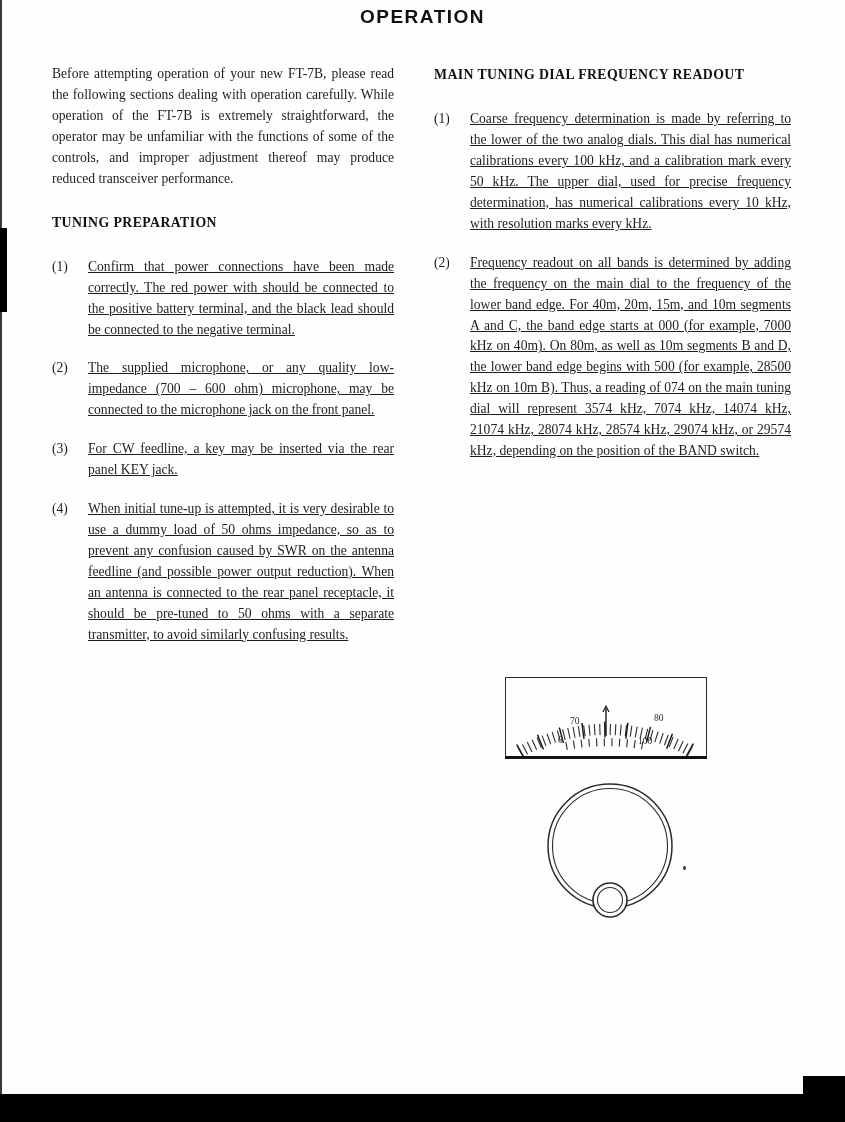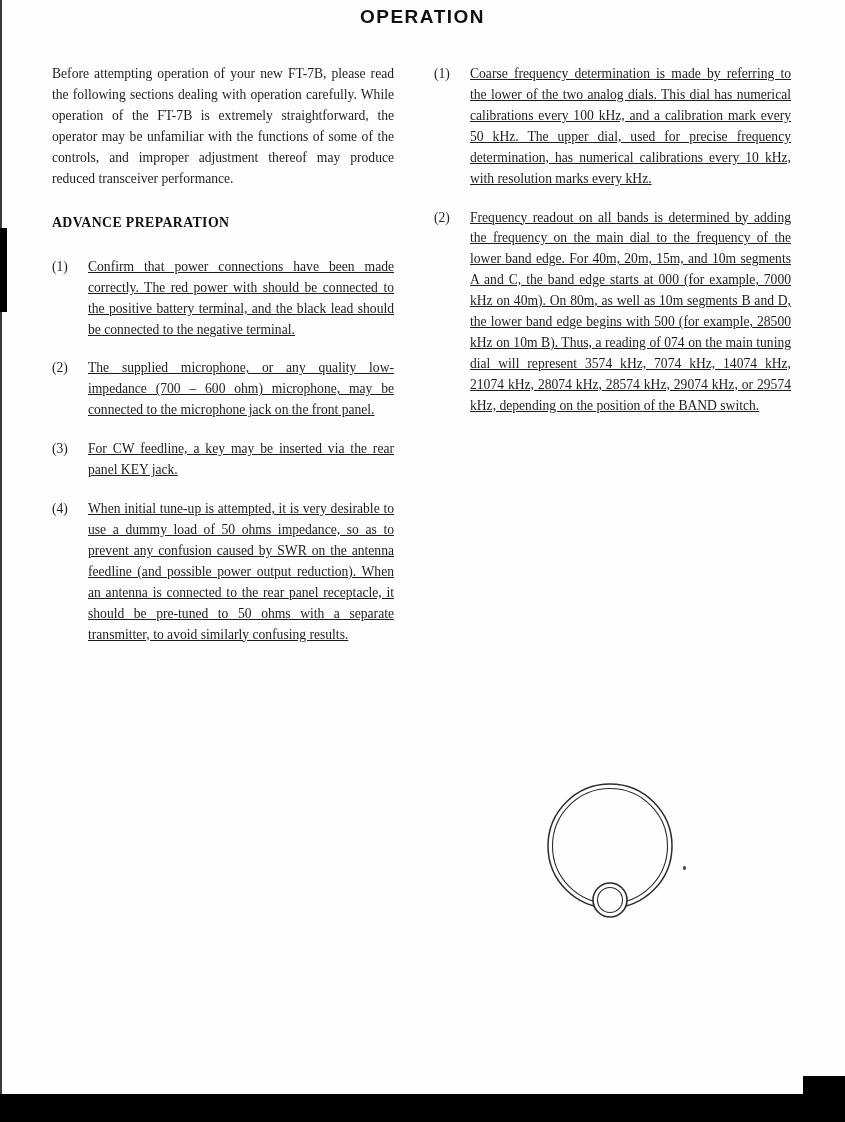--- a/index.html
+++ b/index.html
@@ -62,52 +62,70 @@
   <div class="edge-left"></div>
   <div class="blob-left"></div>
   <div class="bottom-bar"></div>
   <div class="corner-br"></div>
   <div class="speck"></div>
 
   <h1 class="title">OPERATION</h1>
 
   <div class="col col-left">
     <p class="para">Before attempting operation of your new FT-7B, please read the following sections dealing with operation carefully. While operation of the FT-7B is extremely straightforward, the operator may be unfamiliar with the functions of some of the controls, and improper adjustment thereof may produce reduced transceiver performance.</p>
-    <h2 class="sect-head">ADVANCE PREPARATION</h2>
+    <h2 class="sect-head">TUNING PREPARATION</h2>
 
     <div class="item">
       <span class="num">(1)</span>
       <p class="itext">Confirm that power connections have been made correctly. The red power with should be connected to the positive battery terminal, and the black lead should be connected to the negative terminal.</p>
     </div>
     <div class="item">
       <span class="num">(2)</span>
       <p class="itext">The supplied microphone, or any quality low-impedance (700 – 600 ohm) microphone, may be connected to the microphone jack on the front panel.</p>
     </div>
     <div class="item">
       <span class="num">(3)</span>
       <p class="itext">For CW feedline, a key may be inserted via the rear panel KEY jack.</p>
     </div>
     <div class="item">
       <span class="num">(4)</span>
       <p class="itext">When initial tune-up is attempted, it is very desirable to use a dummy load of 50 ohms impedance, so as to prevent any confusion caused by SWR on the antenna feedline (and possible power output reduction). When an antenna is connected to the rear panel receptacle, it should be pre-tuned to 50 ohms with a separate transmitter, to avoid similarly confusing results.</p>
     </div>
   </div>
 
   <div class="col col-right">
+    <h2 class="sect-head">MAIN TUNING DIAL FREQUENCY READOUT</h2>
 
     <div class="item">
       <span class="num">(1)</span>
       <p class="itext">Coarse frequency determination is made by referring to the lower of the two analog dials. This dial has numerical calibrations every 100 kHz, and a calibration mark every 50 kHz. The upper dial, used for precise frequency determination, has numerical calibrations every 10 kHz, with resolution marks every kHz.</p>
     </div>
     <div class="item">
       <span class="num">(2)</span>
       <p class="itext">Frequency readout on all bands is determined by adding the frequency on the main dial to the frequency of the lower band edge. For 40m, 20m, 15m, and 10m segments A and C, the band edge starts at 000 (for example, 7000 kHz on 40m). On 80m, as well as 10m segments B and D, the lower band edge begins with 500 (for example, 28500 kHz on 10m B). Thus, a reading of 074 on the main tuning dial will represent 3574 kHz, 7074 kHz, 14074 kHz, 21074 kHz, 28074 kHz, 28574 kHz, 29074 kHz, or 29574 kHz, depending on the position of the BAND switch.</p>
     </div>
   </div>
 
+  <div class="dial-scale">
+    <svg width="200" height="78" viewBox="0 0 200 78">
+
+      <path d="M 14 74 A 175 175 0 0 1 186 74" fill="none" stroke="#2b2b2b" stroke-width="11" stroke-dasharray="1.1 4.1"></path>
+
+      <path d="M 14 74 A 175 175 0 0 1 186 74" fill="none" stroke="#1c1c1c" stroke-width="16" stroke-dasharray="1.5 20.5"></path>
+
+      <path d="M 60 68 A 210 210 0 0 1 140 68" fill="none" stroke="#2b2b2b" stroke-width="8" stroke-dasharray="1.1 6.5"></path>
+
+      <line x1="100" y1="30" x2="100" y2="58" stroke="#1c1c1c" stroke-width="1.4"></line>
+      <path d="M 97 34 L 100 28 L 103 34" fill="none" stroke="#1c1c1c" stroke-width="1.2"></path>
+    </svg>
+    <span class="scale-label lbl-70">70</span>
+    <span class="scale-label lbl-80">80</span>
+    <span class="scale-label lbl-0">0</span>
+    <span class="scale-label lbl-100">100</span>
+  </div>
 
   <div class="tuning-dial">
     <svg width="160" height="150" viewBox="0 0 160 150">
       <circle cx="80" cy="66" r="62" fill="none" stroke="#2b2b2b" stroke-width="1.5"></circle>
       <circle cx="80" cy="66" r="57.5" fill="none" stroke="#2b2b2b" stroke-width="1.1"></circle>
       <circle cx="80" cy="120" r="17" fill="#fefefd" stroke="#2b2b2b" stroke-width="1.6"></circle>
       <circle cx="80" cy="120" r="12.5" fill="none" stroke="#2b2b2b" stroke-width="1.1"></circle>
     </svg>
   </div>
 

